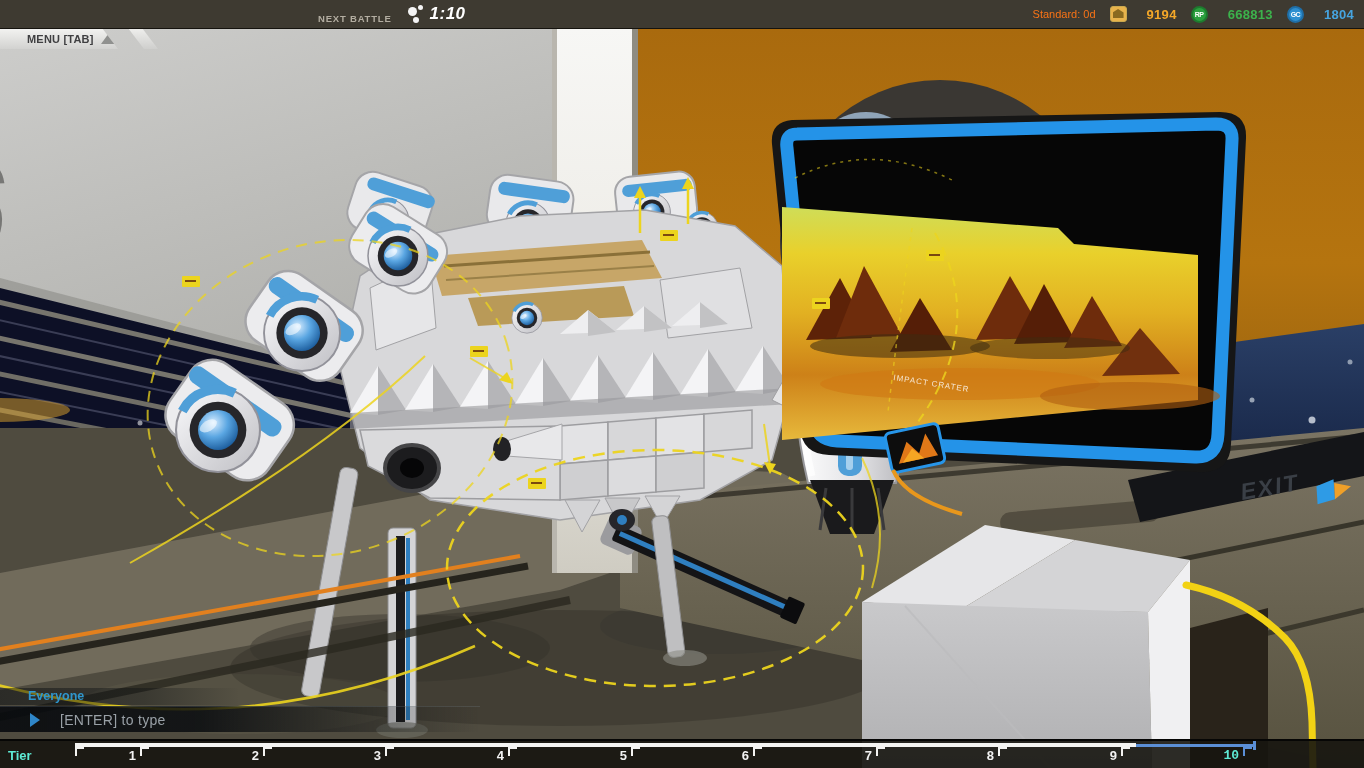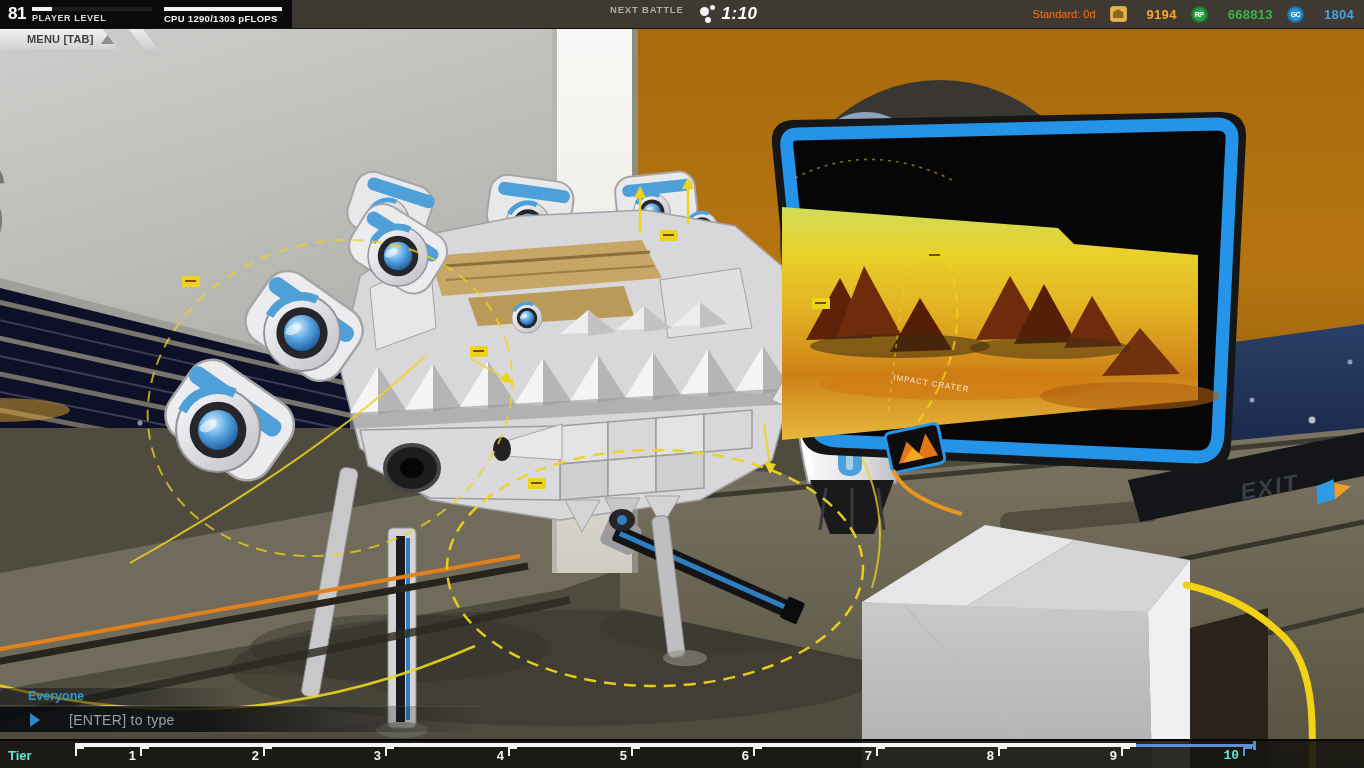--- a/index.html
+++ b/index.html
@@ -10,21 +10,21 @@
        border-bottom:1px solid #15130e;z-index:40;display:flex;align-items:center;}
   .hud-left{position:relative;width:292px;height:28px;background:#0a0a0a;display:flex;align-items:center;flex:0 0 auto;}
   .lvl-num{color:#fff;font-weight:bold;font-size:17px;margin:0 6px 0 8px;letter-spacing:-0.5px;}
   .lvl-block{position:relative;width:120px;height:22px;margin-right:12px;}
   .lvl-bar{position:absolute;left:0;top:4px;width:120px;height:4px;background:#1d1d1d;}
   .lvl-fill{height:100%;width:17%;background:#f2f2f2;}
   .lvl-label{position:absolute;left:0;top:10px;color:#dedede;font-size:9px;font-weight:bold;letter-spacing:0.6px;white-space:nowrap;}
   .cpu-block{position:relative;width:118px;height:22px;}
   .cpu-bar{position:absolute;left:0;top:4px;width:118px;height:4px;background:#f2f2f2;}
   .cpu-label{position:absolute;left:0;top:10px;color:#f2f2f2;font-size:9.5px;font-weight:bold;letter-spacing:0.3px;white-space:nowrap;}
-  .hud-mid{display:flex;align-items:flex-start;margin-left:318px;}
+  .hud-mid{display:flex;align-items:flex-end;margin-left:318px;}
   .nb-label{color:#b3ada1;font-size:9.5px;font-weight:bold;letter-spacing:0.8px;}
   .nb-icon{position:relative;width:20px;height:20px;margin:0 4px 0 14px;}
   .nb-icon i{position:absolute;border-radius:50%;background:#f4f4f4;display:block;}
   .nb-d1{width:9px;height:9px;left:2px;top:3px;}
   .nb-d2{width:5px;height:5px;left:12px;top:1px;}
   .nb-d3{width:6px;height:6px;left:7px;top:13px;}
   .nb-timer{color:#fff;font-size:17px;font-weight:bold;letter-spacing:0.5px;font-style:italic;}
   .hud-right{margin-left:auto;display:flex;align-items:center;gap:14px;padding-right:10px;}
   .season{color:#f97316;font-size:11px;font-weight:normal;}
   .cur{display:flex;align-items:center;gap:20px;}
@@ -47,21 +47,21 @@
               background:linear-gradient(#efefed,#cfcfcd);clip-path:polygon(10px 0,24px 0,40px 21px,26px 21px);}
   
   .chat{position:absolute;left:0;top:688px;width:700px;z-index:41;}
   .chat-chan{position:relative;height:17px;background:linear-gradient(to right,rgba(8,12,16,0.5) 0%,rgba(8,12,16,0.35) 60%,transparent 100%);width:240px;}
   .chat-chan span{position:absolute;left:28px;top:1px;color:#2f96cc;font-size:12.5px;font-weight:bold;}
   .chat-input{position:relative;margin-top:1px;height:25px;width:480px;
               background:linear-gradient(to right,rgba(6,9,13,0.88) 0%,rgba(6,9,13,0.82) 42%,rgba(6,9,13,0) 100%);
               border-top:1px solid rgba(120,130,140,0.25);display:flex;align-items:center;}
   .chat-arrow{width:0;height:0;border-top:7px solid transparent;border-bottom:7px solid transparent;
               border-left:10px solid #2f86c8;margin-left:30px;}
-  .chat-hint{color:#99a0a6;font-size:14px;margin-left:29px;letter-spacing:0.3px;}
+  .chat-hint{color:#99a0a6;font-size:14px;margin-left:20px;letter-spacing:0.3px;}
   
   .tierbar{position:absolute;left:0;top:739px;width:1364px;height:29px;z-index:42;
            background:rgba(22,21,16,0.9);border-top:2px solid #060605;}
   .tier-line{position:absolute;left:75px;top:2px;width:1061px;height:4px;background:#f4f4f2;}
   .tier-line-blue{position:absolute;left:1136px;top:3px;width:118px;height:3px;background:#5b8fd6;}
   .tier-end-blue{position:absolute;left:1253px;top:0px;width:3px;height:9px;background:#5b8fd6;}
   .tlabel{position:absolute;left:8px;top:7px;color:#5eead4;font-weight:bold;font-size:13px;}
   .tick{position:absolute;top:2px;width:2px;}
   .tick .v{position:absolute;left:0;top:4px;width:2px;height:9px;background:#f4f4f2;}
   .tick .h{position:absolute;left:0;top:4px;width:9px;height:2px;background:#f4f4f2;}
@@ -398,33 +398,20 @@
       <line x1="473" y1="323" x2="484" y2="323" stroke="#7a4a10" stroke-width="2"></line>
       <line x1="531" y1="455" x2="542" y2="455" stroke="#7a4a10" stroke-width="2"></line>
       <line x1="663" y1="207" x2="674" y2="207" stroke="#7a4a10" stroke-width="2"></line>
       <line x1="815" y1="275" x2="826" y2="275" stroke="#7a4a10" stroke-width="2"></line>
       <line x1="929" y1="227" x2="940" y2="227" stroke="#7a4a10" stroke-width="2"></line>
       <line x1="185" y1="253" x2="196" y2="253" stroke="#7a4a10" stroke-width="2"></line>
     </g>
   </svg>
 
   <div class="hud">
-    <div class="hud-left">
-      <span class="lvl-num">81</span>
-      <div class="lvl-block">
-        <div class="lvl-bar">
-            <div class="lvl-fill"></div>
-          </div>
-        <span class="lvl-label">PLAYER LEVEL</span>
-      </div>
-      <div class="cpu-block">
-        <div class="cpu-bar"></div>
-        <span class="cpu-label">CPU 1290/1303 pFLOPS</span>
-      </div>
-    </div>
     <div class="hud-mid">
       <span class="nb-label">NEXT BATTLE</span>
       <span class="nb-icon">
         <i class="nb-d1"></i>
           <i class="nb-d2"></i>
           <i class="nb-d3"></i>
       </span>
       <span class="nb-timer">1:10</span>
     </div>
     <div class="hud-right">

